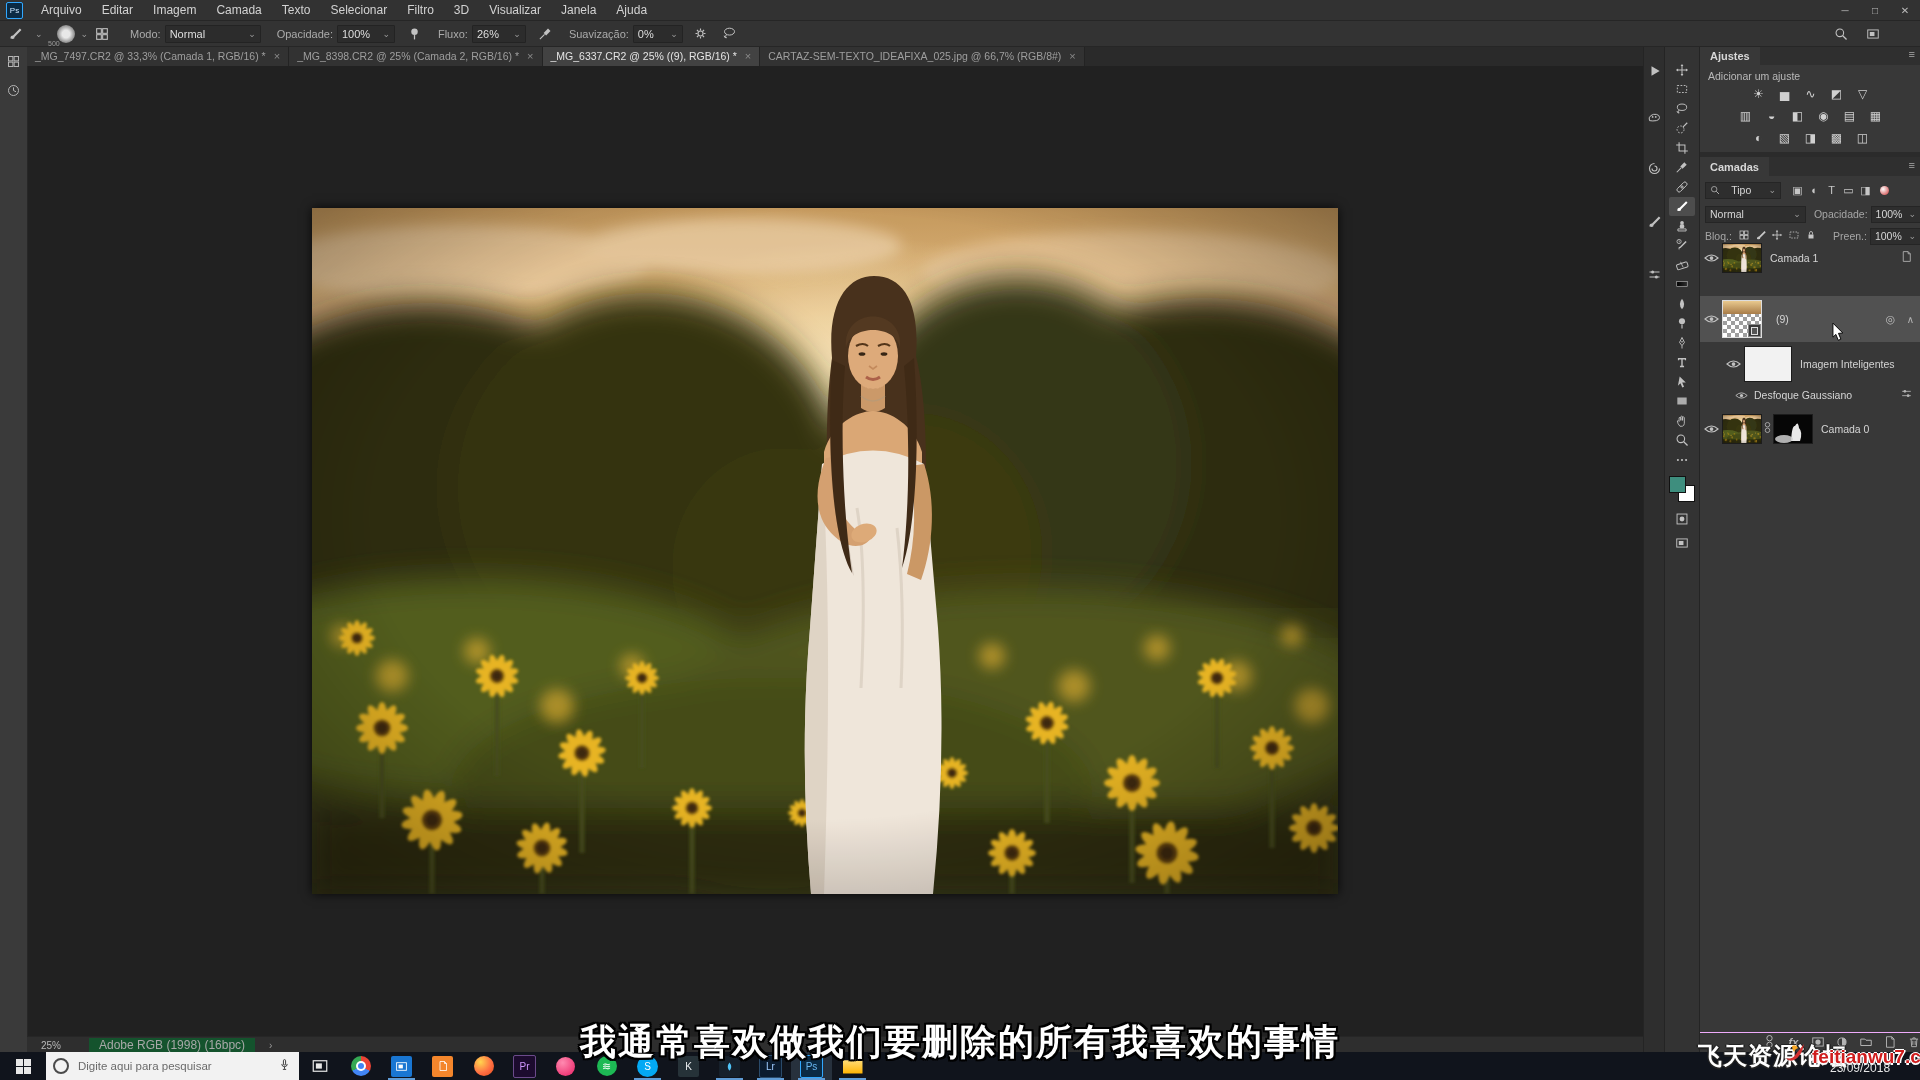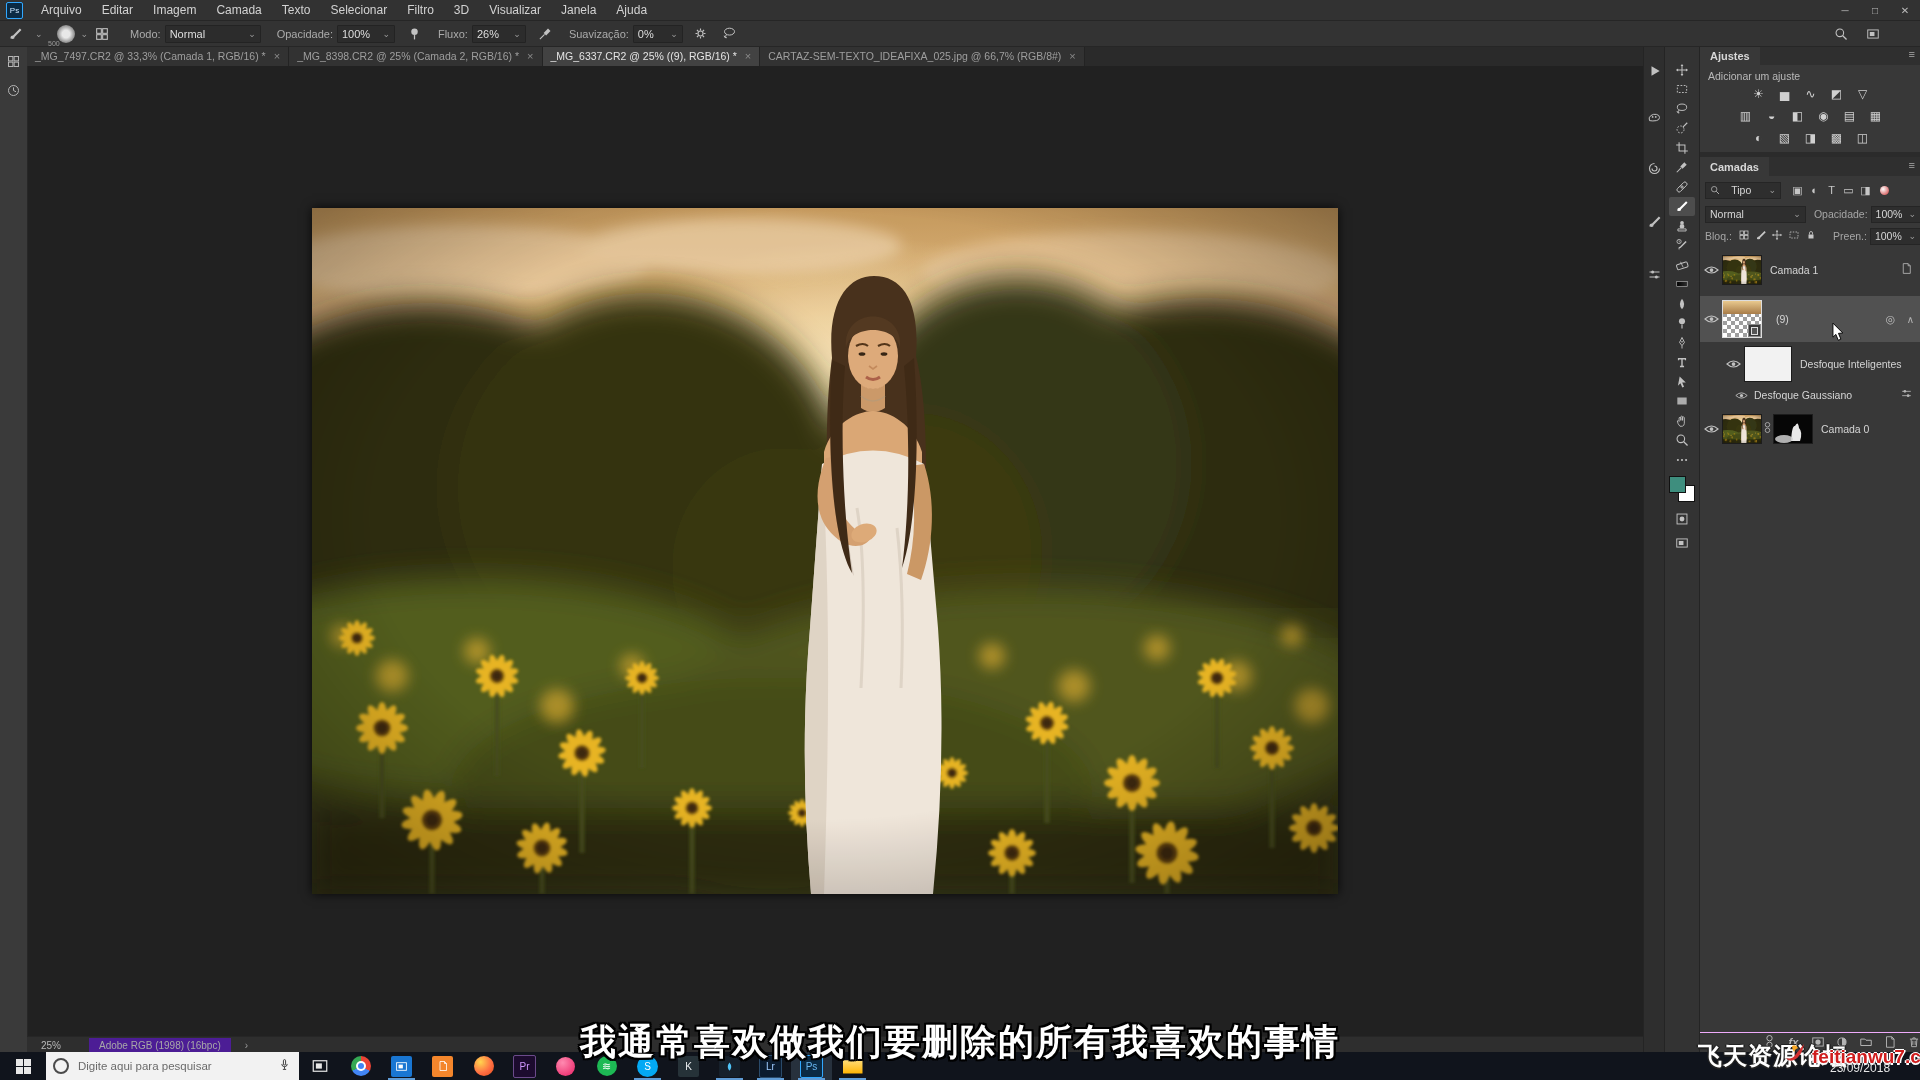--- a/index.html
+++ b/index.html
@@ -26,21 +26,21 @@
   .dtab .closex{margin-left:8px;color:#8a8a8a;font-size:11px;}
   
   .leftstrip{left:0;top:46px;width:27px;height:1006px;background:#3a3a3a;border-right:1px solid #272727;z-index:5;}
   .leftstrip svg{display:block;margin:8px auto;color:#b5b5b5;}
   
   .pasteboard{left:27px;top:66px;width:1616px;height:970px;background:#212121;z-index:1;}
   .canvaswrap{left:285px;top:142px;width:1026px;height:686px;box-shadow:0 0 10px rgba(0,0,0,.8);}
   .canvas-art{display:block;width:1026px;height:686px;}
   .statusbar{left:27px;top:1036px;width:1616px;height:16px;background:#2e2e2e;border-top:1px solid #262626;display:flex;align-items:center;z-index:6;}
   .statusbar .zoomtxt{color:#b8b8b8;font-size:10px;margin-left:14px;}
-  .statusbar .profilebox{margin-left:28px;color:#a8a8a8;font-size:10px;background:#4c1d95;padding:0 10px;height:14px;display:flex;align-items:center;}
+  .statusbar .profilebox{margin-left:28px;color:#a8a8a8;font-size:12px;background:#14532d;padding:0 10px;height:14px;display:flex;align-items:center;}
   .statusbar .chev{color:#9a9a9a;font-size:10px;margin-left:14px;}
   
   .collapseddock{left:1643px;top:46px;width:21px;height:1006px;background:#2e2e2e;border-left:1px solid #242424;z-index:5;}
   .collapseddock .ci{display:block;margin:0 auto;color:#c0c0c0;}
   .toolbox{left:1664px;top:46px;width:35px;height:1006px;background:#333333;border-left:1px solid #242424;z-index:5;display:flex;flex-direction:column;align-items:center;padding-top:14px;box-sizing:border-box;}
   .tool{width:26px;height:19.5px;display:flex;align-items:center;justify-content:center;color:#c2c2c2;border-radius:2px;}
   .tool.sel{background:#4d4d4d;color:#ffffff;}
   .tool svg{display:block;}
   .swatches{position:relative;width:26px;height:26px;margin-top:6px;}
   .sw-fg{position:absolute;left:0;top:0;width:15px;height:15px;border:1px solid #111;z-index:2;}
@@ -761,21 +761,21 @@
       <span class="fil-ic"><svg width="12" height="12">
             <use href="#i-lock"></use>
           </svg></span>
       <span class="lp-label" style="margin-left:14px">Preen.:</span>
       <span class="lp-box" style="width:42px;margin-left:3px">
           <span>100%</span>
           <span class="ob-dd">⌄</span>
         </span>
     </div>
 
-    <div class="layerrow" style="top:202px;height:44px">
+    <div class="layerrow" style="top:190px;height:44px">
       <span class="eyebox">
           <svg width="15" height="10">
             <use href="#i-eye"></use>
           </svg>
         </span>
       <span class="thumb" style="width:38px;height:28px"><svg width="38" height="28" viewBox="0 0 1026 686" preserveAspectRatio="xMidYMid slice">
             <use href="#sym-photo"></use>
           </svg></span>
       <span class="lname">Camada 1</span>
       <span style="position:absolute;right:8px;color:#b4b4b4"><svg width="13" height="13">
@@ -798,21 +798,21 @@
       <span style="position:absolute;right:26px;color:#c2c2c2;font-size:11px">◎</span>
       <span style="position:absolute;right:7px;color:#b4b4b4;font-size:10px">∧</span>
     </div>
     <div class="layerrow" style="top:296px;height:44px">
       <span class="eyebox" style="margin-left:22px">
           <svg width="15" height="10">
             <use href="#i-eye"></use>
           </svg>
         </span>
       <span class="thumb" style="width:46px;height:34px;background:#f2f2f2"></span>
-      <span class="lname">Desfoque Inteligentes</span>
+      <span class="lname">Imagem Inteligentes</span>
     </div>
     <div class="layerrow" style="top:340px;height:18px">
       <span class="eyebox" style="margin-left:30px">
           <svg width="13" height="9">
             <use href="#i-eye"></use>
           </svg>
         </span>
       <span class="lname" style="margin-left:2px">Desfoque Gaussiano</span>
       <span style="position:absolute;right:8px;color:#b4b4b4"><svg width="13" height="13">
             <use href="#i-sliders"></use>

